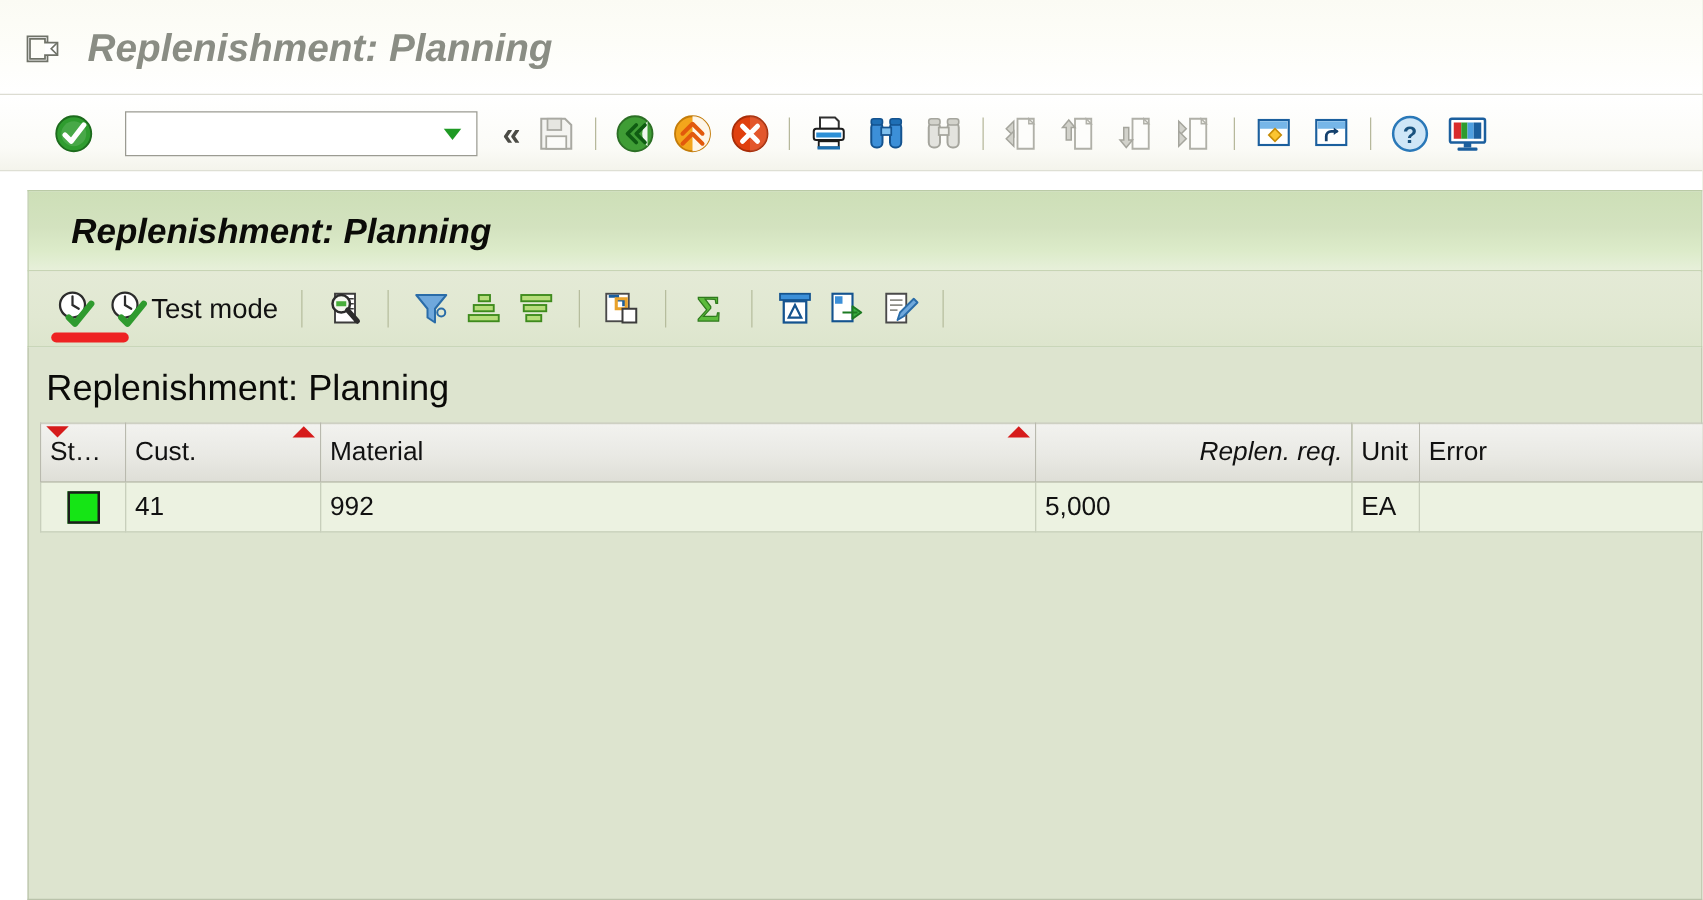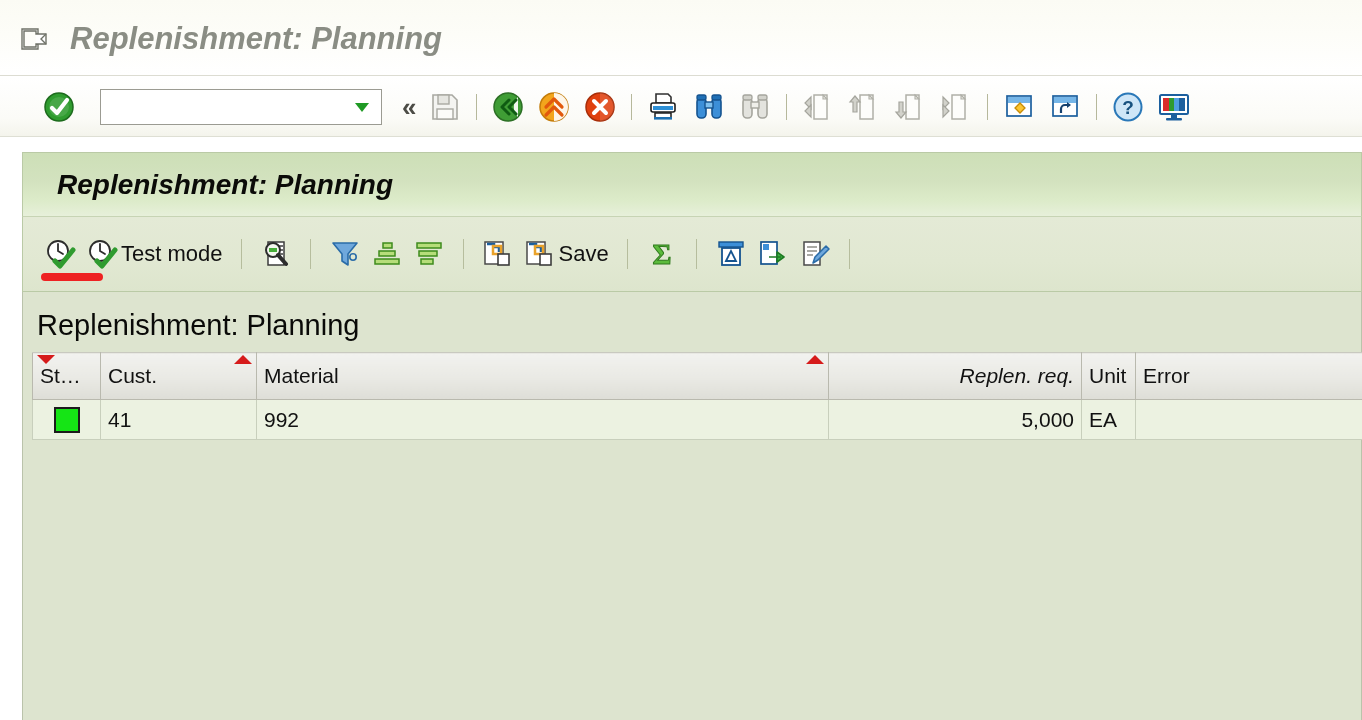--- a/index.html
+++ b/index.html
@@ -150,21 +150,21 @@
     font-size: 28px;
     font-weight: bold;
     font-style: italic;
     color: #0b0b08;
     white-space: nowrap;
   }
 
   
   .app-toolbar {
     position: relative;
-    height: 76px;
+    height: 62px;
     background: linear-gradient(to bottom, #e4ead6 0%, #e1e8d2 60%, #dde5cd 100%);
     border: 1px solid #bacaa6;
     border-top: 1px solid #c7d4b4;
     box-sizing: border-box;
     display: flex;
     align-items: center;
     padding-left: 16px;
   }
   .at-item {
     display: flex;
@@ -247,21 +247,21 @@
     border: 1px solid #c8cfbc;
     font-size: 21px;
     color: #111;
     height: 40px;
     padding: 0 7px;
     box-sizing: border-box;
     overflow: hidden;
     white-space: nowrap;
     margin-left: 21px;
   }
-  table.alv td.num { text-align: right; }
+  table.alv td.num { }
   td.status-cell {
     background: #fbd88a;
     text-align: center;
     padding: 0;
   }
   .status-square {
     display: inline-block;
     width: 22px; height: 22px;
     background: #15e515;
     border: 2px solid #1c1c1c;
@@ -546,31 +546,20 @@
         <svg width="32" height="32" viewBox="0 0 32 32">
           <rect x="3" y="4" width="18" height="22" fill="#ffffff" stroke="#4a4a4a" stroke-width="1.5"></rect>
           <path d="M5 6 H12 V9 H17 V14" fill="none" stroke="#1b5f9e" stroke-width="2.5"></path>
           <path d="M11 8 H19 V16 H11 Z" fill="none" stroke="#e9a22b" stroke-width="2.5"></path>
           <rect x="16" y="16" width="11" height="11" fill="#ffffff" stroke="#3c3c3c" stroke-width="1.6"></rect>
         </svg>
       </span>
     </div>
 
 
-    <div class="at-item">
-      <span class="at-ico">
-        <svg width="32" height="32" viewBox="0 0 32 32">
-          <rect x="3" y="4" width="18" height="22" fill="#ffffff" stroke="#4a4a4a" stroke-width="1.5"></rect>
-          <path d="M5 6 H12 V9 H17 V14" fill="none" stroke="#1b5f9e" stroke-width="2.5"></path>
-          <path d="M11 8 H19 V16 H11 Z" fill="none" stroke="#e9a22b" stroke-width="2.5"></path>
-          <rect x="16" y="16" width="11" height="11" fill="#ffffff" stroke="#3c3c3c" stroke-width="1.6"></rect>
-        </svg>
-      </span>
-      <span class="at-label">Save</span>
-    </div>
 
     <span class="at-sep"></span>
 
     <div class="at-item">
       <span class="at-ico">
         <svg width="32" height="32" viewBox="0 0 32 32">
           <text x="16" y="26" text-anchor="middle" font-family="Liberation Serif, serif" font-size="29" font-weight="bold" fill="#5cbb3c" stroke="#2f7a1d" stroke-width="1">Σ</text>
         </svg>
       </span>
     </div>

